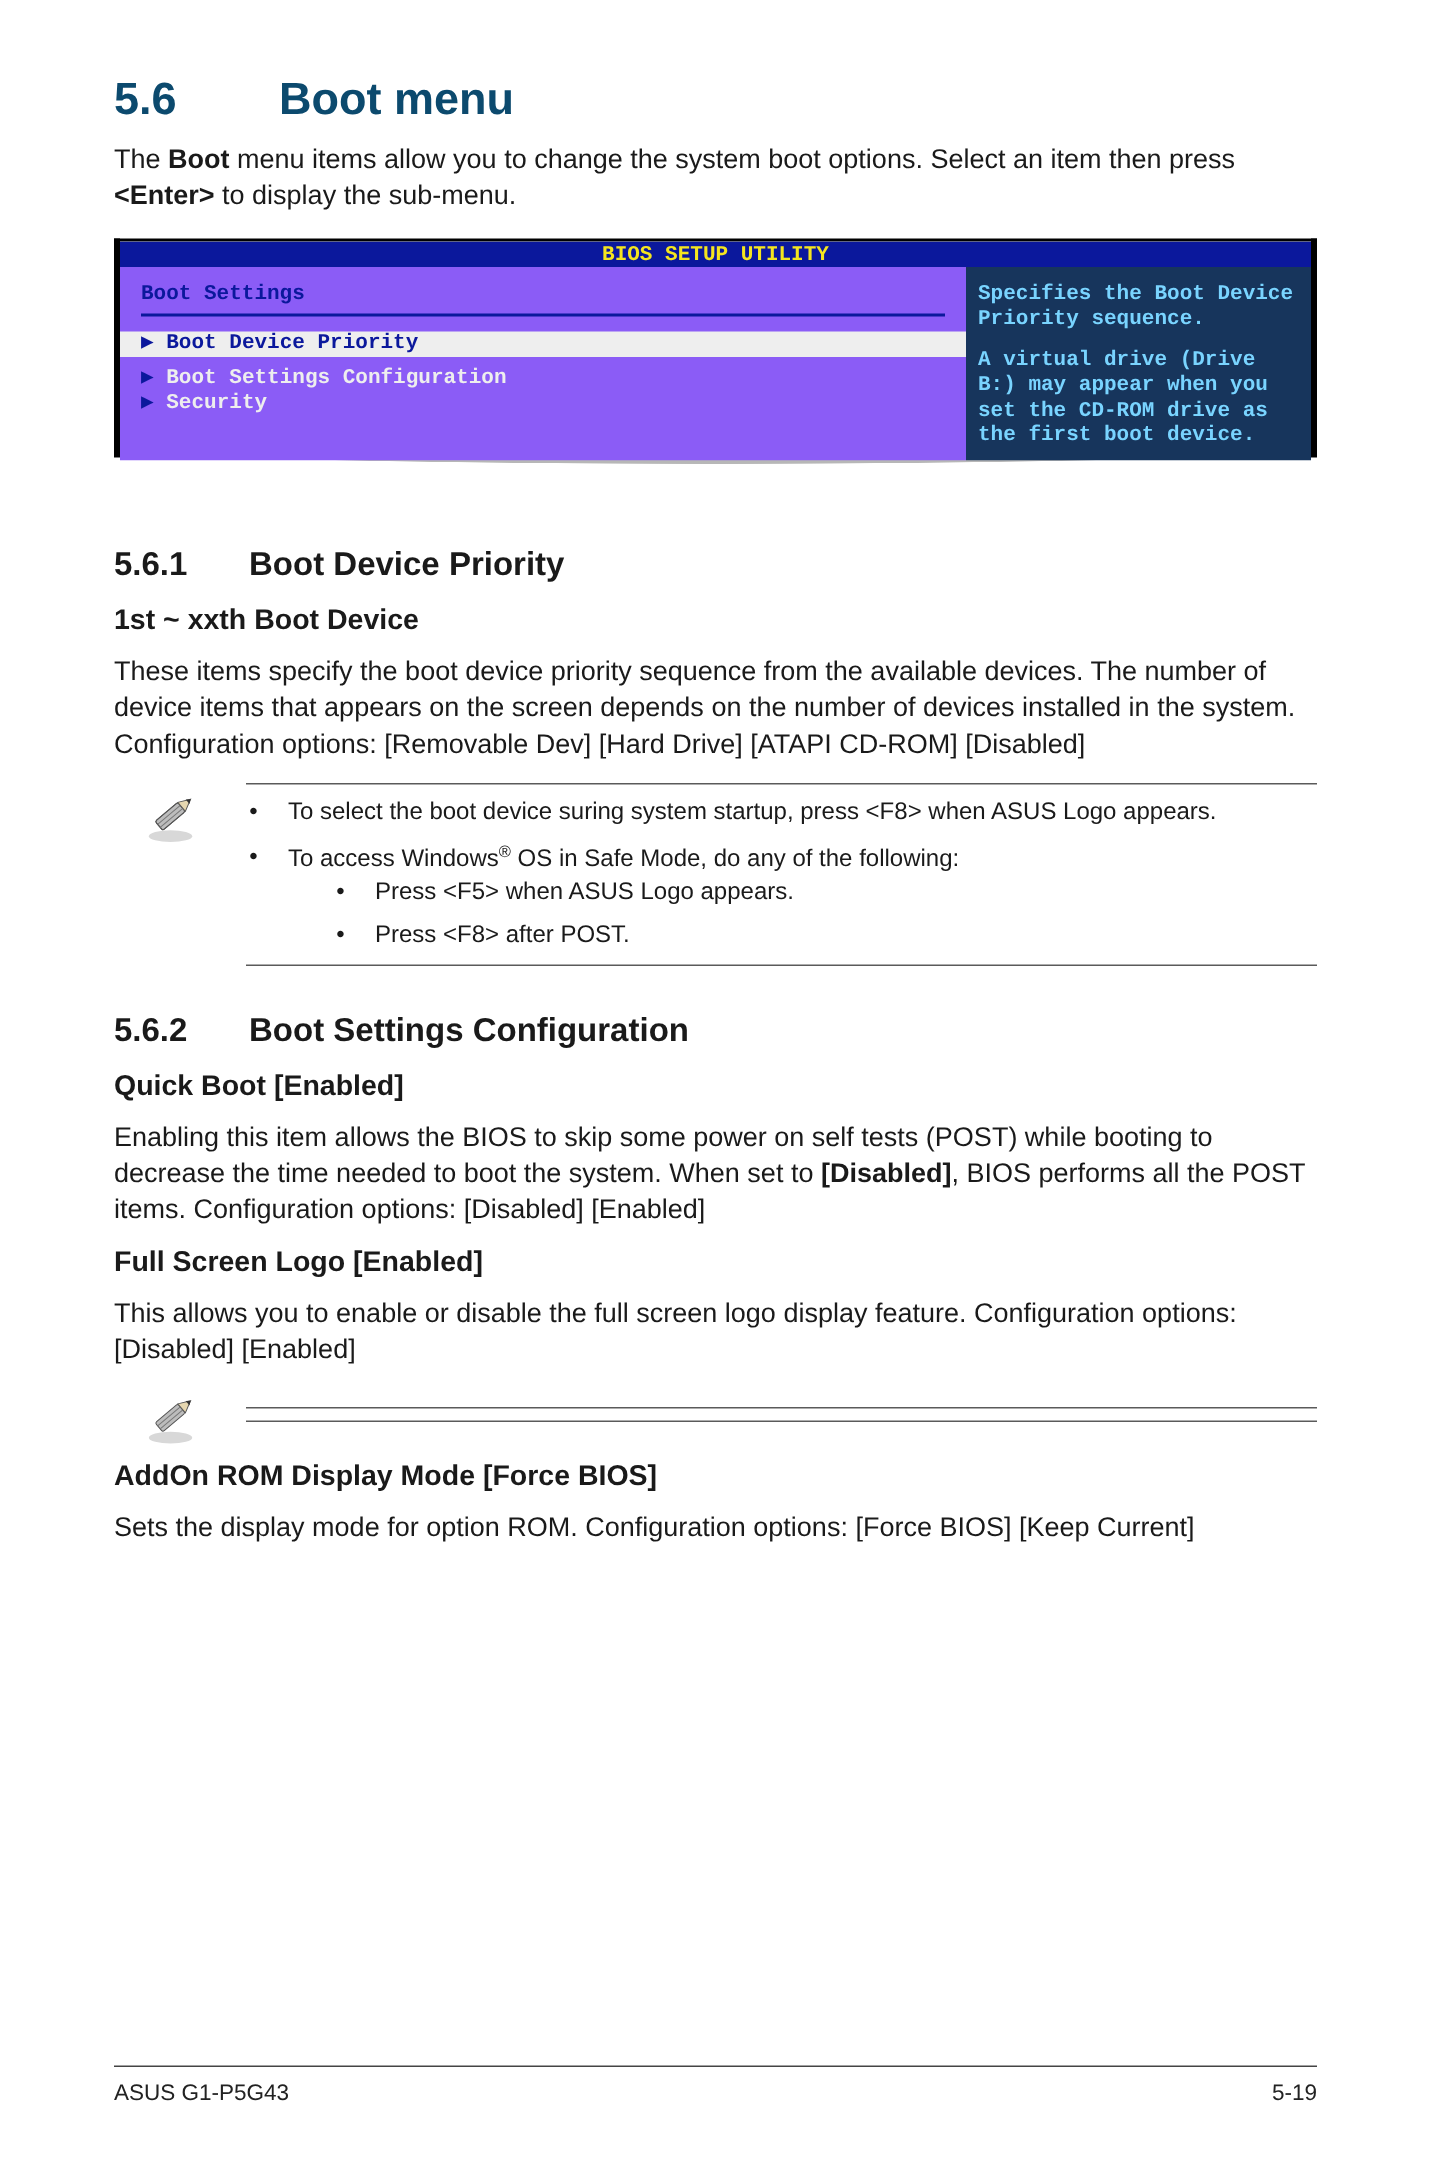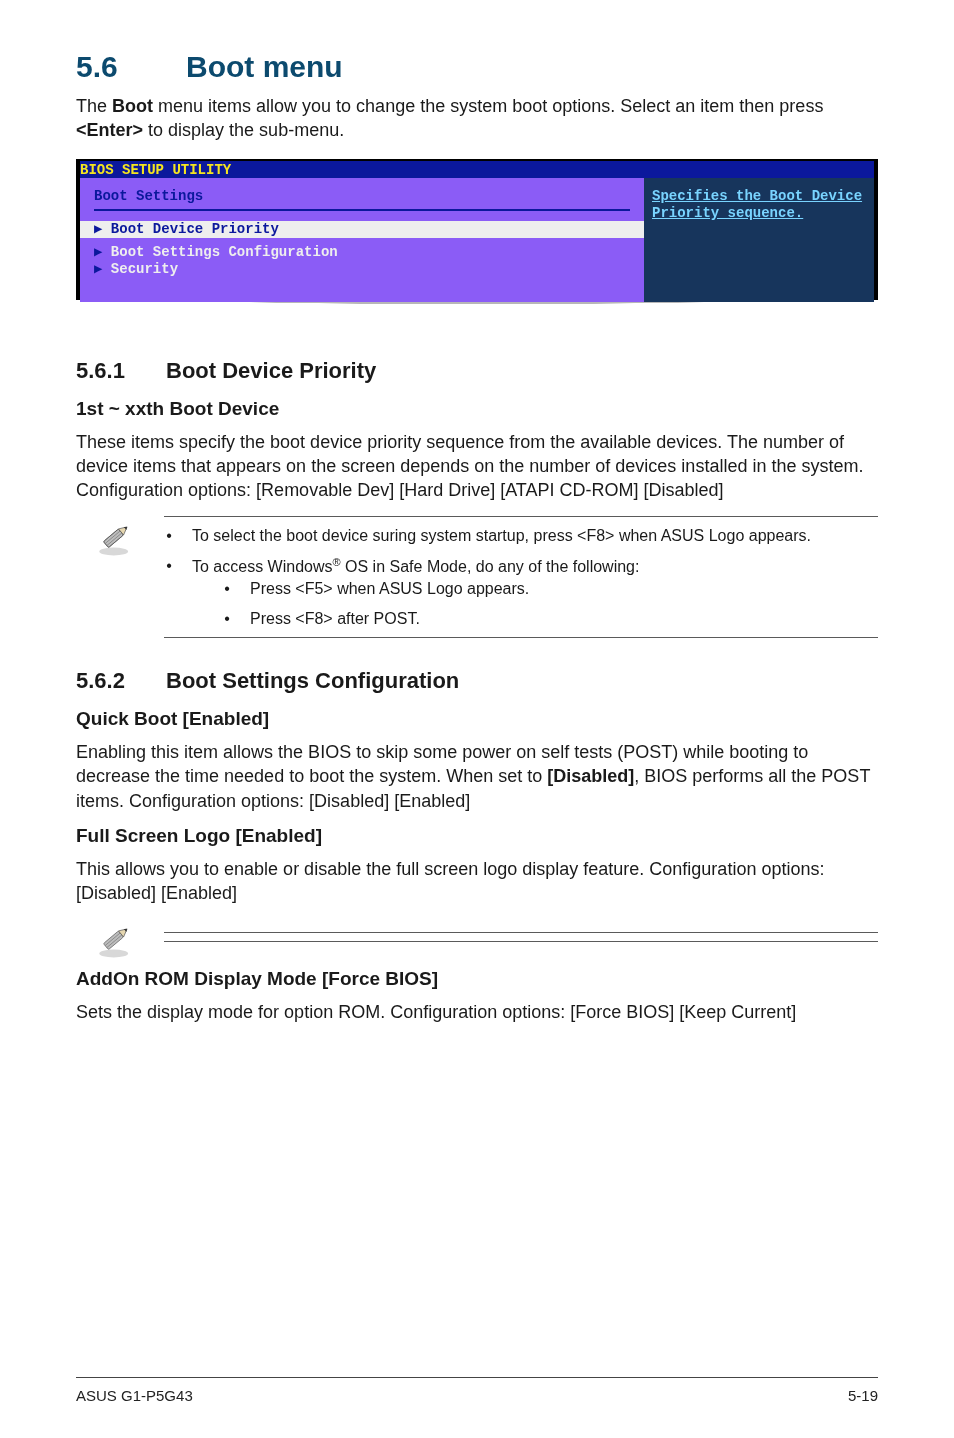--- a/index.html
+++ b/index.html
@@ -37,21 +37,21 @@
     font-family: "Courier New", monospace;
     font-weight: 700;
     font-size: 14px;
     line-height: 1.2;
     overflow: hidden;
     border-radius: 0;
   }
   .bios-title {
     background: #0b189c;
     color: #f5e51f;
-    text-align: left;
+    text-align: center;
     padding: 1px 0 0;
   }
   .bios-tabs {
     background: #0b189c;
     color: #fff;
     display: flex;
     padding-left: 30px;
   }
   .bios-tabs span { padding: 0 18px 1px; }
   .bios-tabs .sel { background: #b7b7b7; color: #0b189c; }
@@ -75,21 +75,21 @@
   .bios-left .row { white-space: pre; color: #eee; }
   .bios-left .row .arrow { color: #0b189c; }
   .bios-left .row.sel { background: #eee; color: #0b189c; margin: 0 -14px; padding: 0 14px; }
   .bios-left .row.sel .arrow { color: #0b189c; }
   .bios-right {
     width: 230px;
     background: #17355c;
     color: #d5e9ff;
     padding: 10px 8px 8px;
   }
-  .bios-right .hl { color: #79d4ff; text-decoration: underline; }
+  .bios-right .hl { color: #79d4ff; }
   .bios-curve {
     height: 18px;
     background: radial-gradient(120% 40px at 50% -20px, #b7b7b7 60%, #fff 61%);
     margin-top: -2px;
   }
 
   
   .h2 {
     font-weight: 700;
     font-size: 22px;
@@ -168,20 +168,21 @@
       <div class="section-title">Boot Settings</div>
       <hr>
       <div class="row sel"><span class="arrow">▶ </span><span>Boot Device Priority</span></div>
       <div style="height:6px"></div>
       <div class="row"><span class="arrow">▶ </span><span>Boot Settings Configuration</span></div>
       <div class="row"><span class="arrow">▶ </span><span>Security</span></div>
     </div>
     <div class="bios-right">
       <div class="hl">Specifies the Boot Device Priority sequence.</div>
       <div style="height:10px"></div>
+      <div class="hl">A virtual drive (Drive B:) may appear when you set the CD-ROM drive as the first boot device.</div>
     </div>
   </div>
 </div>
 <div class="bios-curve"></div>
 
 <div class="h2">
   <span class="num">5.6.1</span><span>Boot Device Priority</span>
 </div>
 <div class="h3">1st ~ xxth Boot Device</div>
 <div class="p">These items specify the boot device priority sequence from the available devices. The number of device items that appears on the screen depends on the number of devices installed in the system. Configuration options: [Removable Dev] [Hard Drive] [ATAPI CD-ROM] [Disabled]</div>

